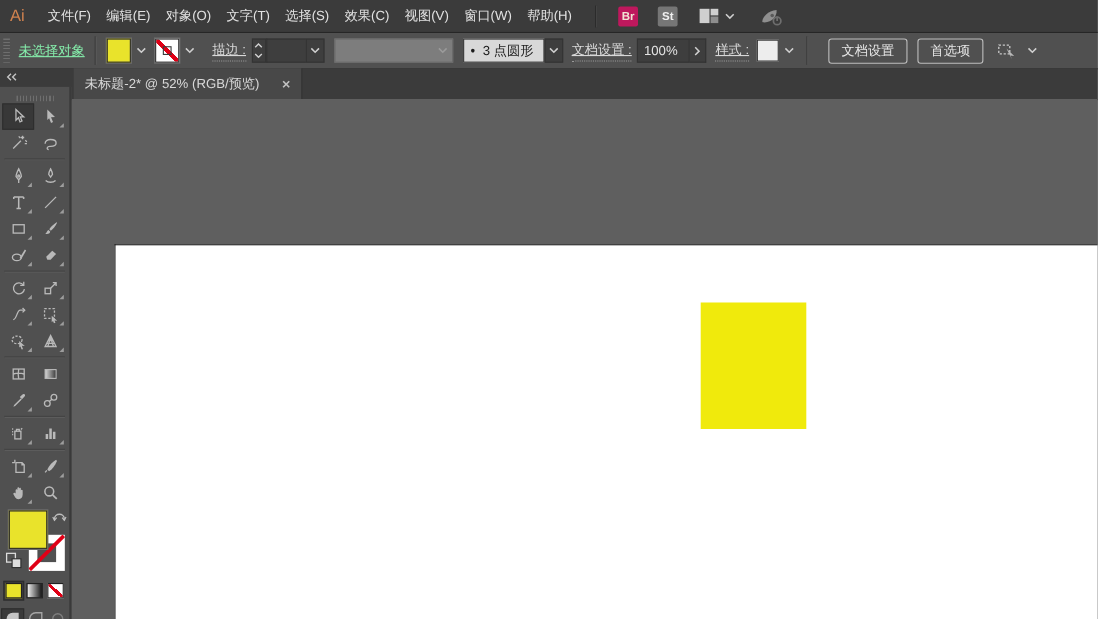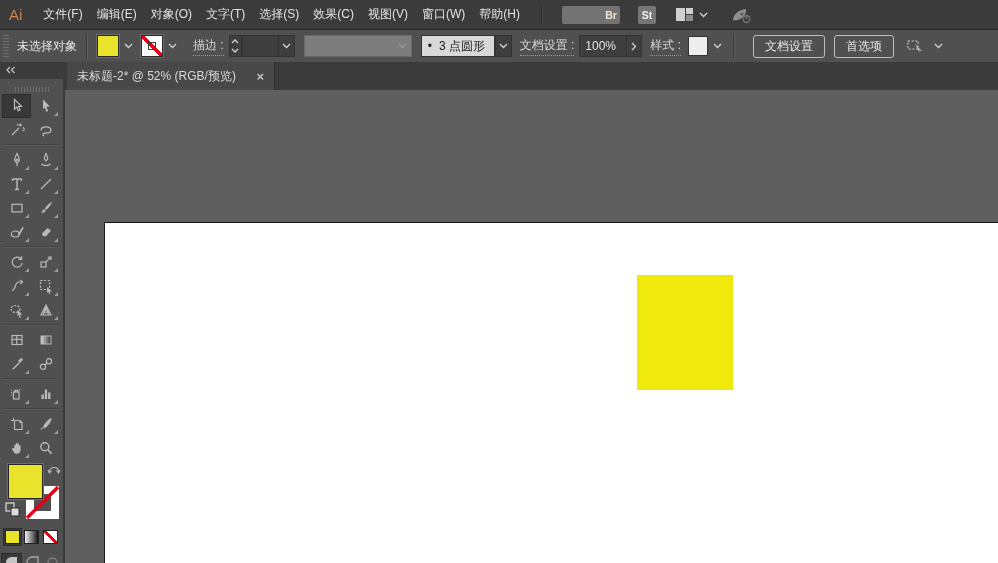--- a/index.html
+++ b/index.html
@@ -11,44 +11,44 @@
     user-select:none;
   }
   
   .menubar{position:absolute;left:0;top:0;width:998px;height:29px;background:#3b3b3b;
     border-bottom:1px solid #262626;display:flex;align-items:center;}
   .ai-logo{color:#d0824f;font-weight:normal;font-size:15px;margin:0 14px 0 9px;letter-spacing:0;}
   .menu-item{color:#e2e2e2;font-size:12px;padding:0 7px;line-height:29px;cursor:default;white-space:nowrap;}
   .mb-sep{width:1px;height:20px;background:#2b2b2b;border-right:1px solid #4a4a4a;margin:0 8px 0 14px;}
   .badge{width:18px;height:18px;border-radius:2px;font-size:10.5px;font-weight:bold;
     display:flex;align-items:center;justify-content:center;margin-left:11px;}
-  .badge-br{background:#737373;color:#f1e2d3;padding-left:40px;}
+  .badge-br{background:#be185d;color:#f1e2d3;}
   .badge-st{background:#767676;color:#f0f0f0;margin-left:18px;text-align:right;}
   .ws-icon{display:flex;gap:1px;margin-left:20px;}
   .ws-l{width:9px;height:13px;background:#cfcfcf;}
   .ws-r{display:flex;flex-direction:column;gap:1px;}
   .ws-r b{display:block;width:7px;height:6px;background:#cfcfcf;}
   .ws-r b:last-child{height:6px;background:#8e8e8e;}
   .chev{display:inline-block;margin-left:6px;}
   .rocket{margin-left:22px;display:flex;align-items:center;}
   
   .controlbar{position:absolute;left:0;top:30px;width:998px;height:32px;background:#505050;
     border-bottom:1px solid #2e2e2e;display:flex;align-items:center;color:#d6d6d6;font-size:12px;}
   .cb-grip{width:6px;height:22px;margin-left:3px;
     background-image:repeating-linear-gradient(0deg,#6e6e6e 0 1px,transparent 1px 3px);}
-  .cb-status{margin-left:8px;color:#e5e5e5;white-space:nowrap;}
+  .cb-status{margin-left:8px;color:#86efac;white-space:nowrap;text-decoration:underline;}
   .cb-sep{width:1px;height:26px;background:#3a3a3a;border-right:1px solid #5e5e5e;margin:0 9px;}
   .swatch-group{display:flex;align-items:center;margin-right:6px;}
   .swatch{width:20px;height:20px;border:1px solid #2a2a2a;box-shadow:0 0 0 1px #6a6a6a;}
   .swatch-none{background:
      linear-gradient(to top right,transparent 44%,#e00016 44%,#e00016 56%,transparent 56%),#fff;
      position:relative;}
   .swatch-none .mini-sq{position:absolute;left:6px;top:6px;width:6px;height:6px;border:1px solid #3a3a3a;}
   .chev-btn{width:14px;height:20px;display:flex;align-items:center;justify-content:center;margin-left:2px;}
-  .lbl{border-bottom:1px dotted #9a9a9a;padding-bottom:1px;margin:0 5px 0 8px;white-space:nowrap;color:#d8d8d8;}
+  .lbl{border-bottom:1px dotted #9a9a9a;padding-bottom:1px;margin:0 5px 0 8px;white-space:nowrap;color:#d8d8d8;text-decoration:underline;}
   .stepper{width:13px;height:22px;background:#3e3e3e;border:1px solid #333;
     display:flex;flex-direction:column;align-items:center;justify-content:space-between;padding:3px 0;box-sizing:border-box;}
   .field{height:22px;background:#3e3e3e;border:1px solid #333;box-sizing:border-box;
     display:flex;align-items:center;color:#e3e3e3;padding:0 5px;}
   .field.empty{width:36px;border-right:none;}
   .fieldchev{width:17px;height:22px;background:#3e3e3e;border:1px solid #333;box-sizing:border-box;
     display:flex;align-items:center;justify-content:center;}
   .dd-disabled{width:108px;height:22px;background:#7d7d7d;border:1px solid #6a6a6a;box-sizing:border-box;
     margin-left:9px;display:flex;align-items:center;justify-content:flex-end;padding-right:4px;}
   .brushfield{width:74px;height:22px;background:#d8d8d8;border:1px solid #333;box-sizing:border-box;

